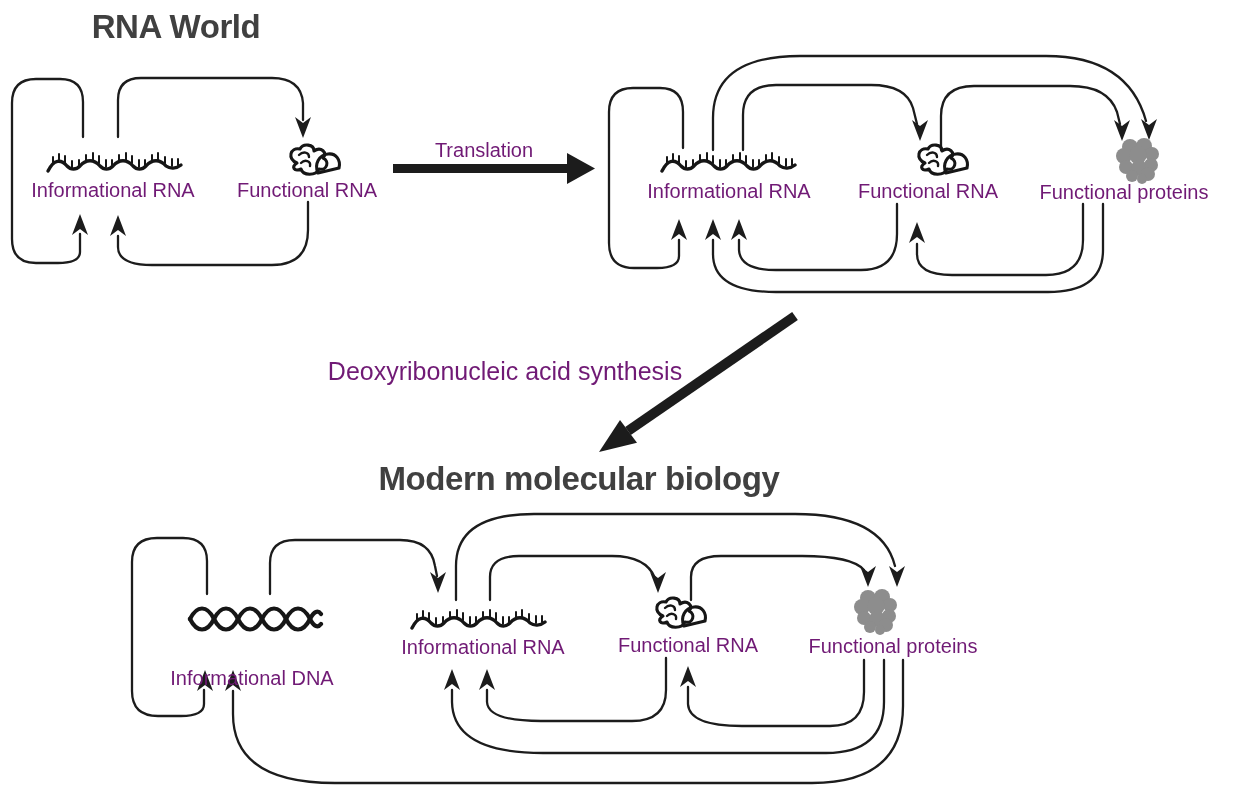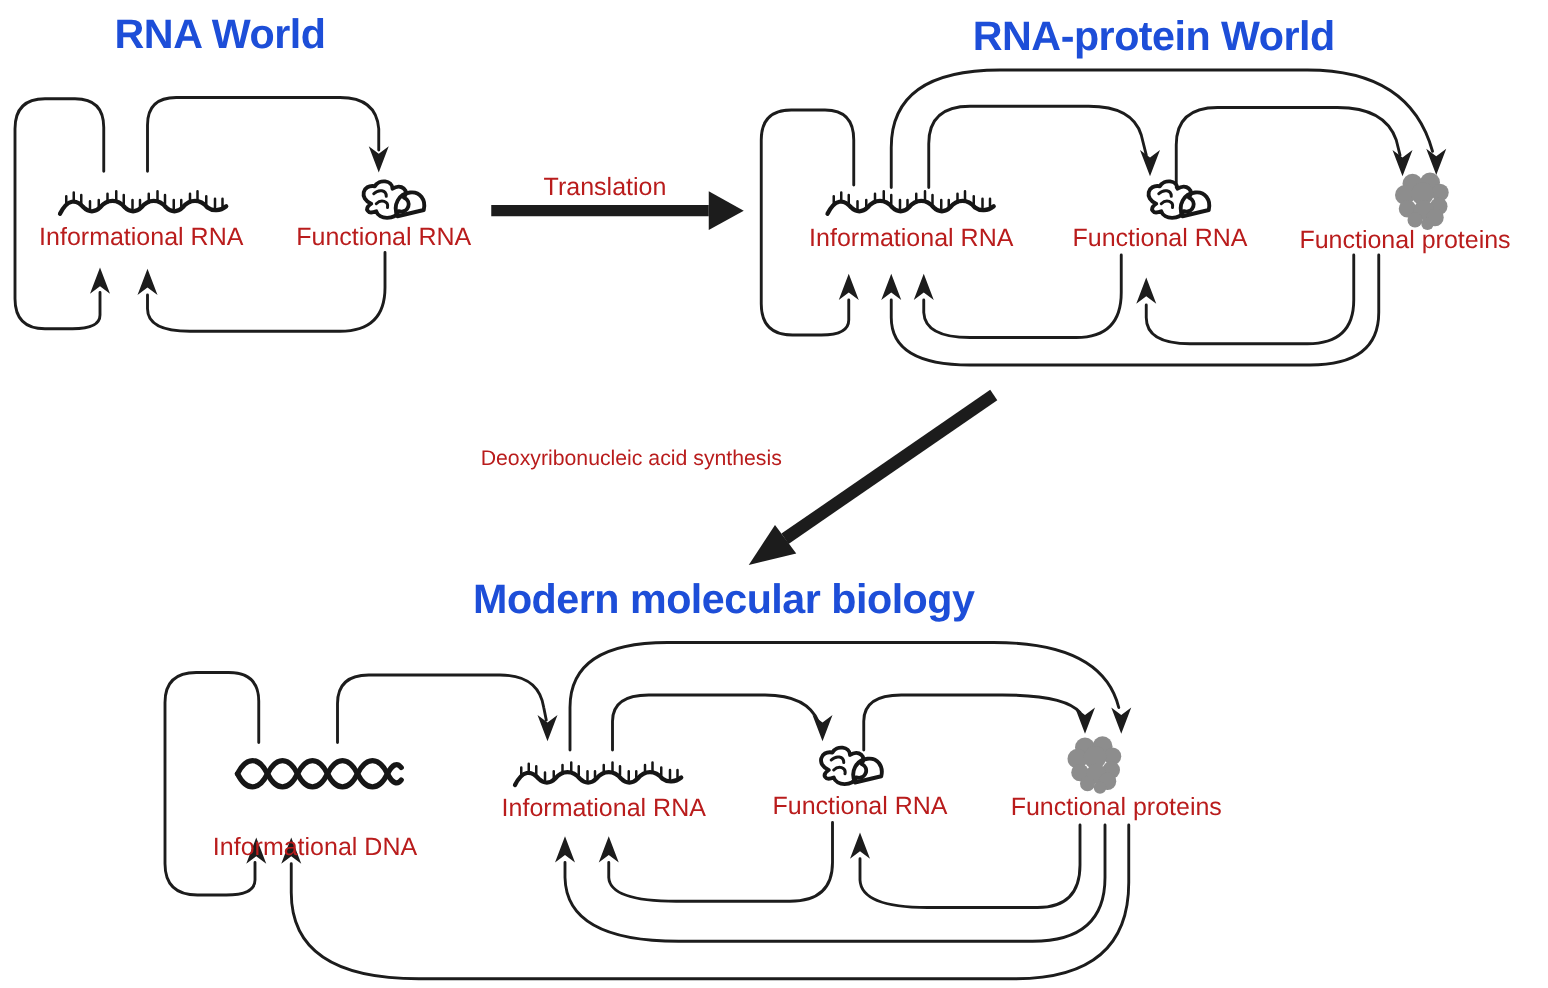--- a/index.html
+++ b/index.html
@@ -4,23 +4,23 @@
 <style>
   html,body{margin:0;padding:0;background:#fff;}
   .canvas{position:relative;width:1238px;height:790px;background:#fff;
           font-family:"Liberation Sans",sans-serif;overflow:hidden;}
   svg.layer{position:absolute;left:0;top:0;width:1238px;height:790px;}
   .arc{fill:none;stroke:#1c1c1c;stroke-width:2.3;stroke-linecap:round;stroke-linejoin:round;}
   .ah{fill:#1c1c1c;stroke:none;}
   .thick{fill:#1c1c1c;}
   .mol{stroke:#161616;fill:none;stroke-linecap:round;stroke-linejoin:round;}
   .lbl{position:absolute;transform:translateX(-50%);white-space:nowrap;
-       font-size:20px;color:#b91c1c;line-height:1.05;}
+       font-size:20px;color:#701a75;line-height:1.05;}
   .ttl{position:absolute;transform:translateX(-50%);white-space:nowrap;
-       font-size:33px;font-weight:bold;color:#1d4ed8;letter-spacing:-0.4px;line-height:1.0;}
+       font-size:33px;font-weight:bold;color:#404040;letter-spacing:-0.4px;line-height:1.0;}
 </style>
 </head>
 <body>
 
 <div class="canvas">
 
   <svg class="layer" viewBox="0 0 1238 790">
     <defs>
 
       <g id="g-mrna">
@@ -152,26 +152,25 @@
     <use href="#g-fribo" x="648" y="595"></use>
     <use href="#g-prot" x="852" y="589"></use>
   </svg>
 
   <div class="ttl" style="left:176px;top:10px;">RNA World</div>
   <div class="lbl" style="left:113px;top:180px;">Informational RNA</div>
   <div class="lbl" style="left:307px;top:180px;">Functional RNA</div>
 
   <div class="lbl" style="left:484px;top:140px;">Translation</div>
 
-  <div class="ttl" style="left:923px;top:12px;">RNA-protein World</div>
   <div class="lbl" style="left:729px;top:181px;">Informational RNA</div>
   <div class="lbl" style="left:928px;top:181px;">Functional RNA</div>
   <div class="lbl" style="left:1124px;top:182px;">Functional proteins</div>
 
-  <div class="lbl" style="left:505px;top:358px;font-size:17px;">Deoxyribonucleic acid synthesis</div>
+  <div class="lbl" style="left:505px;top:358px;font-size:25px;">Deoxyribonucleic acid synthesis</div>
 
   <div class="ttl" style="left:560px;top:462px;margin-left:19px;">Modern molecular biology</div>
   <div class="lbl" style="left:252px;top:637px;margin-top:31px;">Informational DNA</div>
   <div class="lbl" style="left:483px;top:637px;">Informational RNA</div>
   <div class="lbl" style="left:688px;top:635px;">Functional RNA</div>
   <div class="lbl" style="left:893px;top:636px;">Functional proteins</div>
 
 </div>
 
 </body></html>

